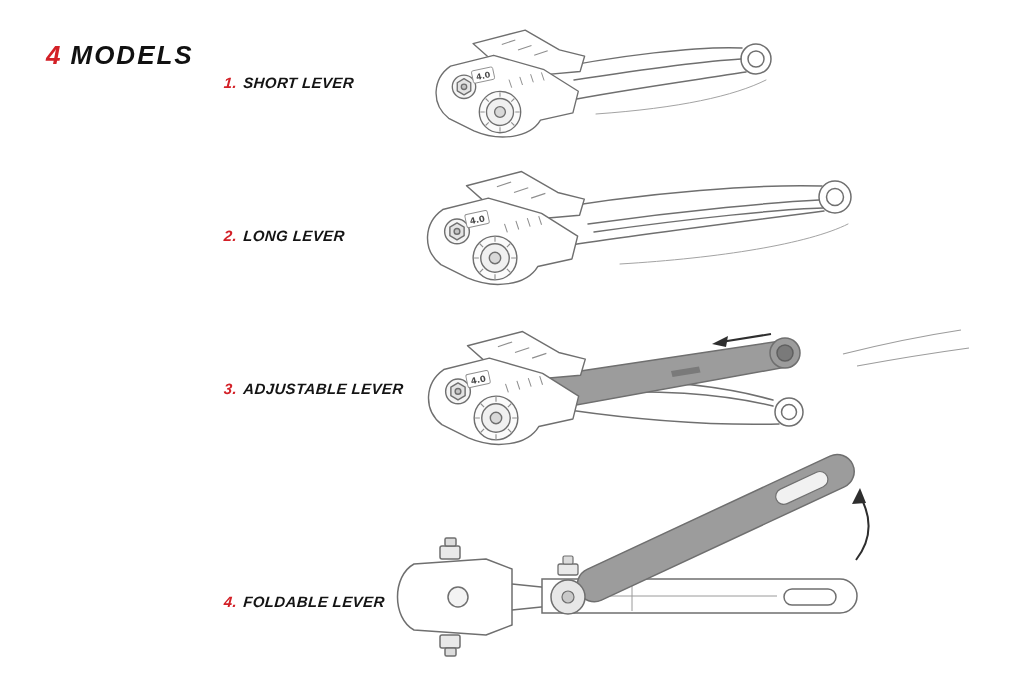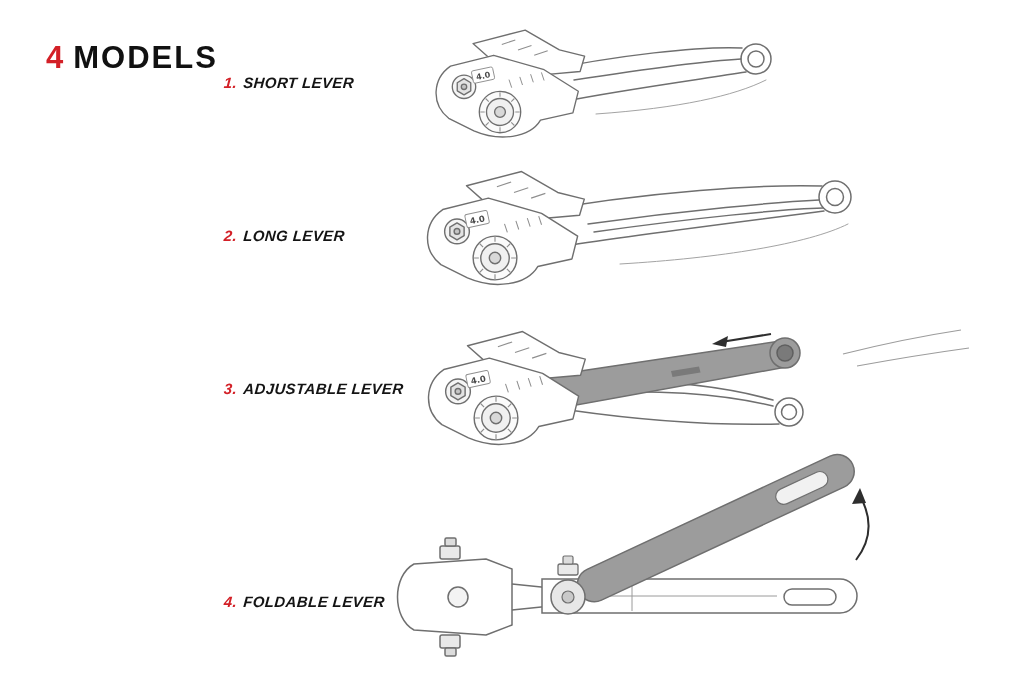--- a/index.html
+++ b/index.html
@@ -2,21 +2,21 @@
 <html><head>
 <meta charset="utf-8">
 <style>
   html,body{margin:0;padding:0;background:#ffffff;}
   .canvas{
     position:relative;width:1024px;height:678px;background:#ffffff;
     overflow:hidden;font-family:"Liberation Sans",sans-serif;
   }
   .title{
     position:absolute;left:46px;top:42px;
-    font-weight:bold;font-size:31px;line-height:1;
+    font-style:italic;font-weight:bold;font-size:26px;line-height:1;
     white-space:nowrap;
   }
   .title .title-num{color:#d32027;margin-right:9px;letter-spacing:1px;}
   .title .title-word{color:#111111;letter-spacing:2px;}
   .model-label{
     position:absolute;font-style:italic;font-weight:bold;font-size:15px;
     letter-spacing:0.4px;color:#141414;white-space:nowrap;transform:skewX(-4deg);
   }
   .model-label .num{color:#d32027;margin-right:6px;}
   svg.illu{position:absolute;display:block;}

